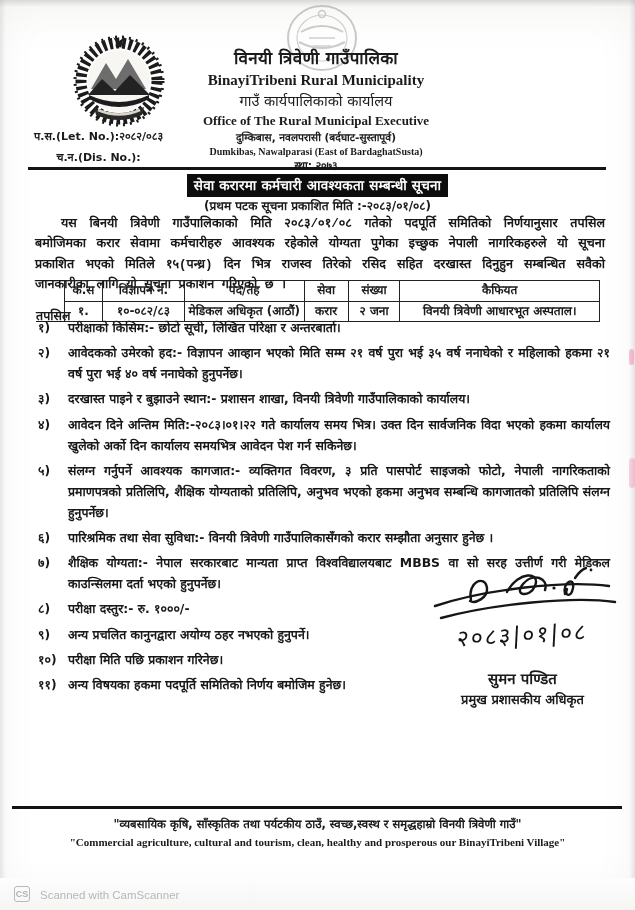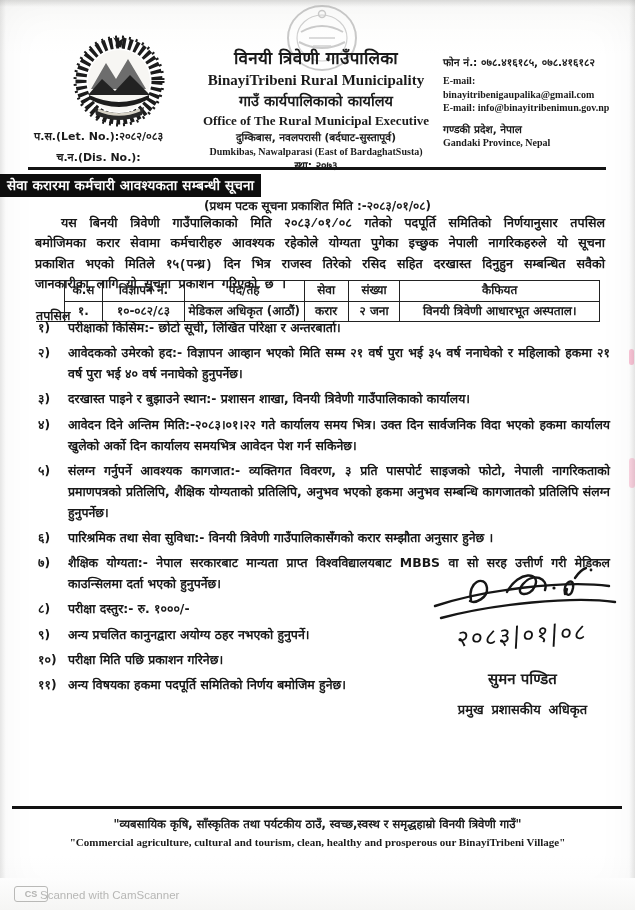--- a/index.html
+++ b/index.html
@@ -29,38 +29,38 @@
   .stamp {
     position:absolute; left:283px; top:2px; width:78px; height:72px;
     opacity:.45; filter:blur(.4px);
   }
   .head-center {
     position:absolute; left:195px; top:48px; width:242px; text-align:center;
     line-height:1.25;
   }
   .np-title  { font-size:17px; font-weight:bold; letter-spacing:.3px; }
   .en-title  { font-family:"Liberation Serif", serif; font-size:15px; font-weight:bold; margin-top:2px; }
-  .np-office { font-size:14.5px; font-weight:bold; margin-top:2px; }
+  .np-office { font-size:14.5px; font-weight:normal; margin-top:2px; }
   .en-office { font-family:"Liberation Serif", serif; font-size:13px; font-weight:bold; margin-top:3px; }
   .np-addr   { font-size:10.5px; font-weight:bold; margin-top:2px; }
   .en-addr   { font-family:"Liberation Serif", serif; font-size:10px; font-weight:bold; margin-top:1px; }
   .estd      { font-size:10.5px; font-weight:bold; margin-top:1px; }
 
   .head-right { position:absolute; left:443px; top:55px; width:188px; font-size:10.5px; line-height:1.35; }
   .head-right .phone { font-weight:bold; margin-bottom:5px; }
   .head-right .mail  { font-family:"Liberation Serif", serif; font-weight:bold; font-size:10px; }
   .head-right .prov-np { font-weight:bold; margin-top:7px; }
   .head-right .prov-en { font-family:"Liberation Serif", serif; font-weight:bold; font-size:10px; }
 
   .head-left { position:absolute; left:34px; top:127px; font-size:11px; font-weight:bold; line-height:1.9;text-align:center; }
 
   .rule { position:absolute; left:28px; top:167px; width:578px; height:3px; background:#141414; }
 
   
-  .title-bar-wrap { position:absolute; top:174px; left:0; width:635px; text-align:left; }
+  .title-bar-wrap { position:absolute; top:174px; left:0; width:635px; text-align:center; }
   .title-bar {
     display:inline-block; background:#0d0d0d; color:#fdfdfd;
     font-size:13.5px; font-weight:bold; padding:2px 7px 3px; letter-spacing:.2px;
   }
   .pub-date { position:absolute; top:197px; left:0; width:635px; text-align:center;
     font-size:12px; font-weight:bold; }
 
   .body-text {
     position:absolute; top:214px; left:35px; width:570px;
     font-size:12.6px; line-height:1.62; text-align:justify; font-weight:bold;
@@ -92,34 +92,34 @@
   .item .txt { flex:1; text-align:justify; }
 
   
   .sig-block { position:absolute; left:415px; top:562px; width:215px; text-align:center; }
   .sig-scribble { display:block; margin:0 auto; }
   .sig-date {
     font-size:23px; color:#131313; transform:rotate(-3deg) skewX(-6deg);
     letter-spacing:2px; margin-top:-6px; white-space:nowrap;
   }
   .sig-name { font-size:15px; font-weight:bold; margin-top:18px; }
-  .sig-desig { font-size:13px; font-weight:bold; margin-top:12px;font-family:Liberation Mono, monospace; }
+  .sig-desig { font-size:13px; font-weight:bold; margin-top:2px; }
 
   
   .footer-rule { position:absolute; left:12px; top:806px; width:610px; height:3px; background:#121212; }
   .footer-np { position:absolute; top:816px; left:0; width:635px; text-align:center;
     font-size:11.5px; font-weight:bold; }
   .footer-en { position:absolute; top:836px; left:0; width:635px; text-align:center;
     font-family:"Liberation Serif", serif; font-size:11px; font-weight:bold; }
 
   
   .cs-bar { position:absolute; left:0; bottom:0; width:635px; height:32px;
     background:linear-gradient(180deg,#fdfdfd,#f5f5f4); }
   .cs-badge {
-    position:absolute; left:14px; bottom:8px; width:34px; height:16px;
+    position:absolute; left:14px; bottom:8px; width:16px; height:16px;
     border:1.5px solid #b9b9b7; border-radius:3px; color:#b3b3b1;
     font-size:9px; font-weight:bold; text-align:center; line-height:14px;
     font-family:"Liberation Sans", sans-serif;
   }
   .cs-text { position:absolute; left:40px; bottom:9px; font-size:11.5px; color:#b7b7b5;
     font-family:"Liberation Sans", sans-serif; }
 
   
   .pink-mark-1 { position:absolute; right:1px; top:349px; width:5px; height:16px;
     background:rgba(236,64,122,.30); border-radius:3px; }
@@ -167,28 +167,20 @@
     <div class="head-center">
       <div class="np-title">विनयी त्रिवेणी गाउँपालिका</div>
       <div class="en-title">BinayiTribeni Rural Municipality</div>
       <div class="np-office">गाउँ कार्यपालिकाको कार्यालय</div>
       <div class="en-office">Office of The Rural Municipal Executive</div>
       <div class="np-addr">दुम्किबास, नवलपरासी (बर्दघाट-सुस्तापूर्व)</div>
       <div class="en-addr">Dumkibas, Nawalparasi (East of BardaghatSusta)</div>
       <div class="estd">स्था: २०७३</div>
     </div>
 
-    <div class="head-right">
-      <div class="phone">फोन नं.: ०७८.४१६१८५, ०७८.४१६१८२</div>
-      <div class="mail">E-mail:</div>
-      <div class="mail">binayitribenigaupalika@gmail.com</div>
-      <div class="mail">E-mail: info@binayitribenimun.gov.np</div>
-      <div class="prov-np">गण्डकी प्रदेश, नेपाल</div>
-      <div class="prov-en">Gandaki Province, Nepal</div>
-    </div>
 
     <div class="head-left">
       <div>प.स.(Let. No.):२०८२/०८३</div>
       <div>च.न.(Dis. No.):</div>
     </div>
   </div>
 
   <div class="rule"></div>
 
   <div class="title-bar-wrap">

